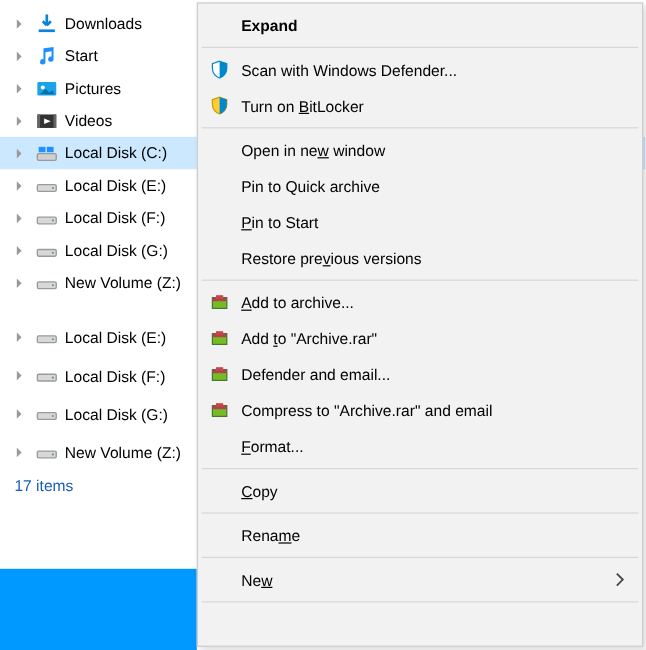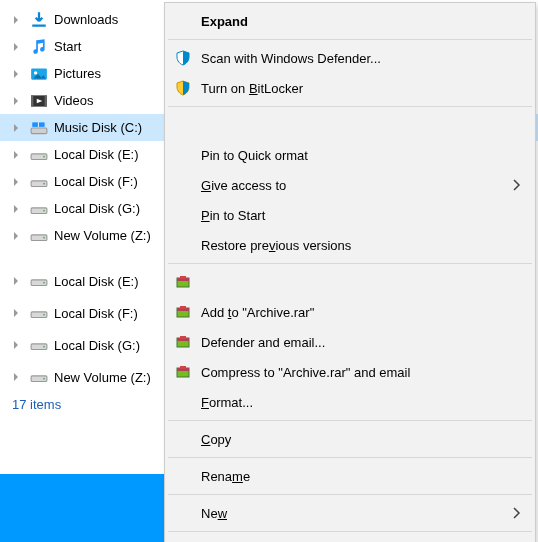--- a/index.html
+++ b/index.html
@@ -67,20 +67,21 @@
     background: #f2f2f2;
     border: 1px solid #ccc;
     box-shadow: 3px 3px 6px rgba(0,0,0,0.15);
     padding: 3px 2px;
   }
   .menu-item {
     display: flex;
     align-items: center;
     height: 30px;
     padding: 0 8px;
+    justify-content: center;
   }
   .mi-icon {
     width: 26px;
     height: 18px;
     display: flex;
     align-items: center;
     justify-content: start;
   }
   .mi-label { flex: 1; }
   .mi-label .u { text-decoration: underline; }
@@ -169,21 +170,21 @@
           <path d="M2 0l4 4-4 4z" fill="#9a9a9a"></path>
         </svg>
       </span>
       <span class="item-icon">
         <svg class="svg18" viewBox="0 0 16 16">
           <rect x="1" y="8" width="14" height="5" rx="1" fill="#cfcfcf" stroke="#9a9a9a"></rect>
           <rect x="2" y="3" width="5" height="4" fill="#1e90ff"></rect>
           <rect x="8" y="3" width="5" height="4" fill="#1e90ff"></rect>
         </svg>
       </span>
-      <span class="item-label">Music Disk (C:)</span>
+      <span class="item-label">Local Disk (C:)</span>
     </div>
     <div class="tree-item">
       <span class="chevron">
         <svg viewBox="0 0 8 8">
           <path d="M2 0l4 4-4 4z" fill="#9a9a9a"></path>
         </svg>
       </span>
       <span class="item-icon">
         <svg class="svg18" viewBox="0 0 16 16">
           <rect x="1" y="7" width="14" height="5" rx="1" fill="#d8d8d8" stroke="#9a9a9a"></rect>
@@ -318,55 +319,48 @@
           <path d="M8 1l6 2v4c0 4-3 7-6 8-3-1-6-4-6-8V3z" fill="#fc3" stroke="#c90"></path>
           <path d="M8 1v14c3-1 6-4 6-8V3z" fill="#08c"></path>
         </svg>
       </span>
       <span class="mi-label">Turn on <span class="u">B</span>itLocker</span>
       <span class="mi-arrow"></span>
     </div>
     <div class="separator"></div>
     <div class="menu-item">
       <span class="mi-icon"></span>
-      <span class="mi-arrow"></span>
-    </div>
-    <div class="menu-item">
-      <span class="mi-icon"></span>
-      <span class="mi-label">Pin to Quick ormat</span>
-      <span class="mi-arrow"></span>
-    </div>
-    <div class="menu-item">
-      <span class="mi-icon"></span>
-      <span class="mi-label"><span class="u">G</span>ive access to</span>
-      <span class="mi-arrow">
-        <svg width="8" height="12" viewBox="0 0 8 12">
-          <path d="M1 1l5 5-5 5" fill="none" stroke="#444" stroke-width="1.5"></path>
-        </svg>
-      </span>
+      <span class="mi-label">Open in ne<span class="u">w</span> window</span>
+      <span class="mi-arrow"></span>
+    </div>
+    <div class="menu-item">
+      <span class="mi-icon"></span>
+      <span class="mi-label">Pin to Quick archive</span>
+      <span class="mi-arrow"></span>
     </div>
     <div class="menu-item">
       <span class="mi-icon"></span>
       <span class="mi-label"><span class="u">P</span>in to Start</span>
       <span class="mi-arrow"></span>
     </div>
     <div class="menu-item">
       <span class="mi-icon"></span>
       <span class="mi-label">Restore pre<span class="u">v</span>ious versions</span>
       <span class="mi-arrow"></span>
     </div>
     <div class="separator"></div>
     <div class="menu-item">
       <span class="mi-icon">
         <svg class="svg16" viewBox="0 0 16 16">
           <rect x="2" y="4" width="12" height="9" fill="#7b2" stroke="#473"></rect>
           <rect x="2" y="4" width="12" height="3" fill="#a45"></rect>
           <rect x="5" y="2" width="6" height="3" fill="#c44"></rect>
         </svg>
       </span>
+      <span class="mi-label"><span class="u">A</span>dd to archive...</span>
       <span class="mi-arrow"></span>
     </div>
     <div class="menu-item">
       <span class="mi-icon">
         <svg class="svg16" viewBox="0 0 16 16">
           <rect x="2" y="4" width="12" height="9" fill="#7b2" stroke="#473"></rect>
           <rect x="2" y="4" width="12" height="3" fill="#a45"></rect>
           <rect x="5" y="2" width="6" height="3" fill="#c44"></rect>
         </svg>
       </span>

